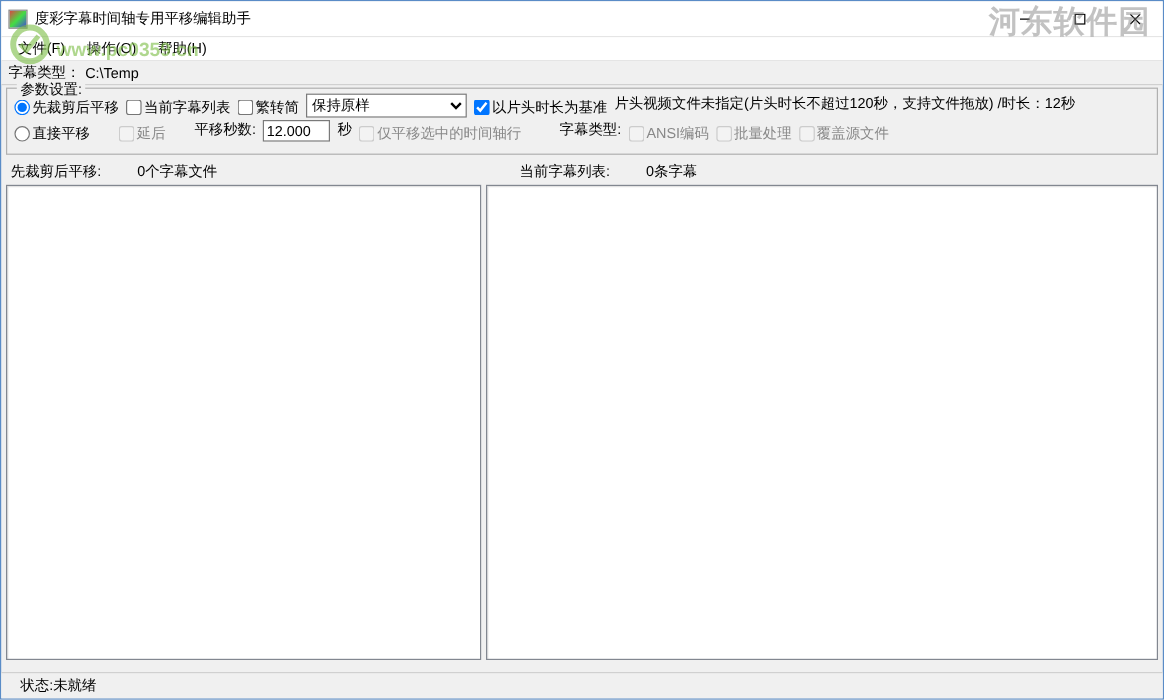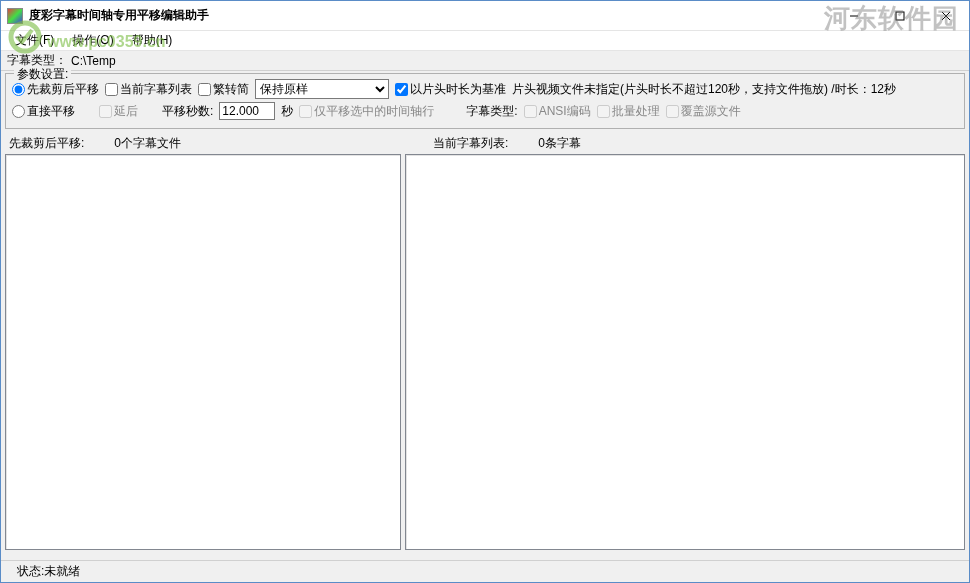--- a/index.html
+++ b/index.html
@@ -19,21 +19,21 @@
     display: flex;
     align-items: center;
     border-bottom: 1px solid #e5e5e5;
   }
   .titlebar .app-icon {
     width: 16px; height:16px;
     margin: 0 6px;
     background: linear-gradient(135deg,#d44,#4d4,#44d);
     border:1px solid #888;
   }
-  .titlebar .title { flex:1; color:#000; font-size:12px;font-weight:bold; }
+  .titlebar .title { flex:1; color:#000; font-size:12px; }
   .win-btns { display:flex; height:100%; }
   .win-btn {
     width:46px; height:30px;
     display:flex; align-items:center; justify-content:center;
     font-size:11px; color:#333;
   }
   .win-btn svg{width:10px;height:10px;}
   .menubar {
     height:20px;
     background:#fff;
@@ -60,21 +60,20 @@
     padding:4px 6px 6px 6px;
     position:relative;
   }
   .fieldset .legend{
     position:absolute; top:-8px; left:8px;
     background:#f0f0f0; padding:0 3px;
     font-size:12px;
   }
   .param-row{
     display:flex;
-    align-items:center;
     gap:6px;
     height:22px;
     white-space:nowrap;
   }
   input[type=radio],input[type=checkbox]{margin-right:2px;vertical-align:middle;}
   label{display:inline-flex;align-items:center;}
   select{
     font-size:12px;
     height:20px;
     background:#fff;

